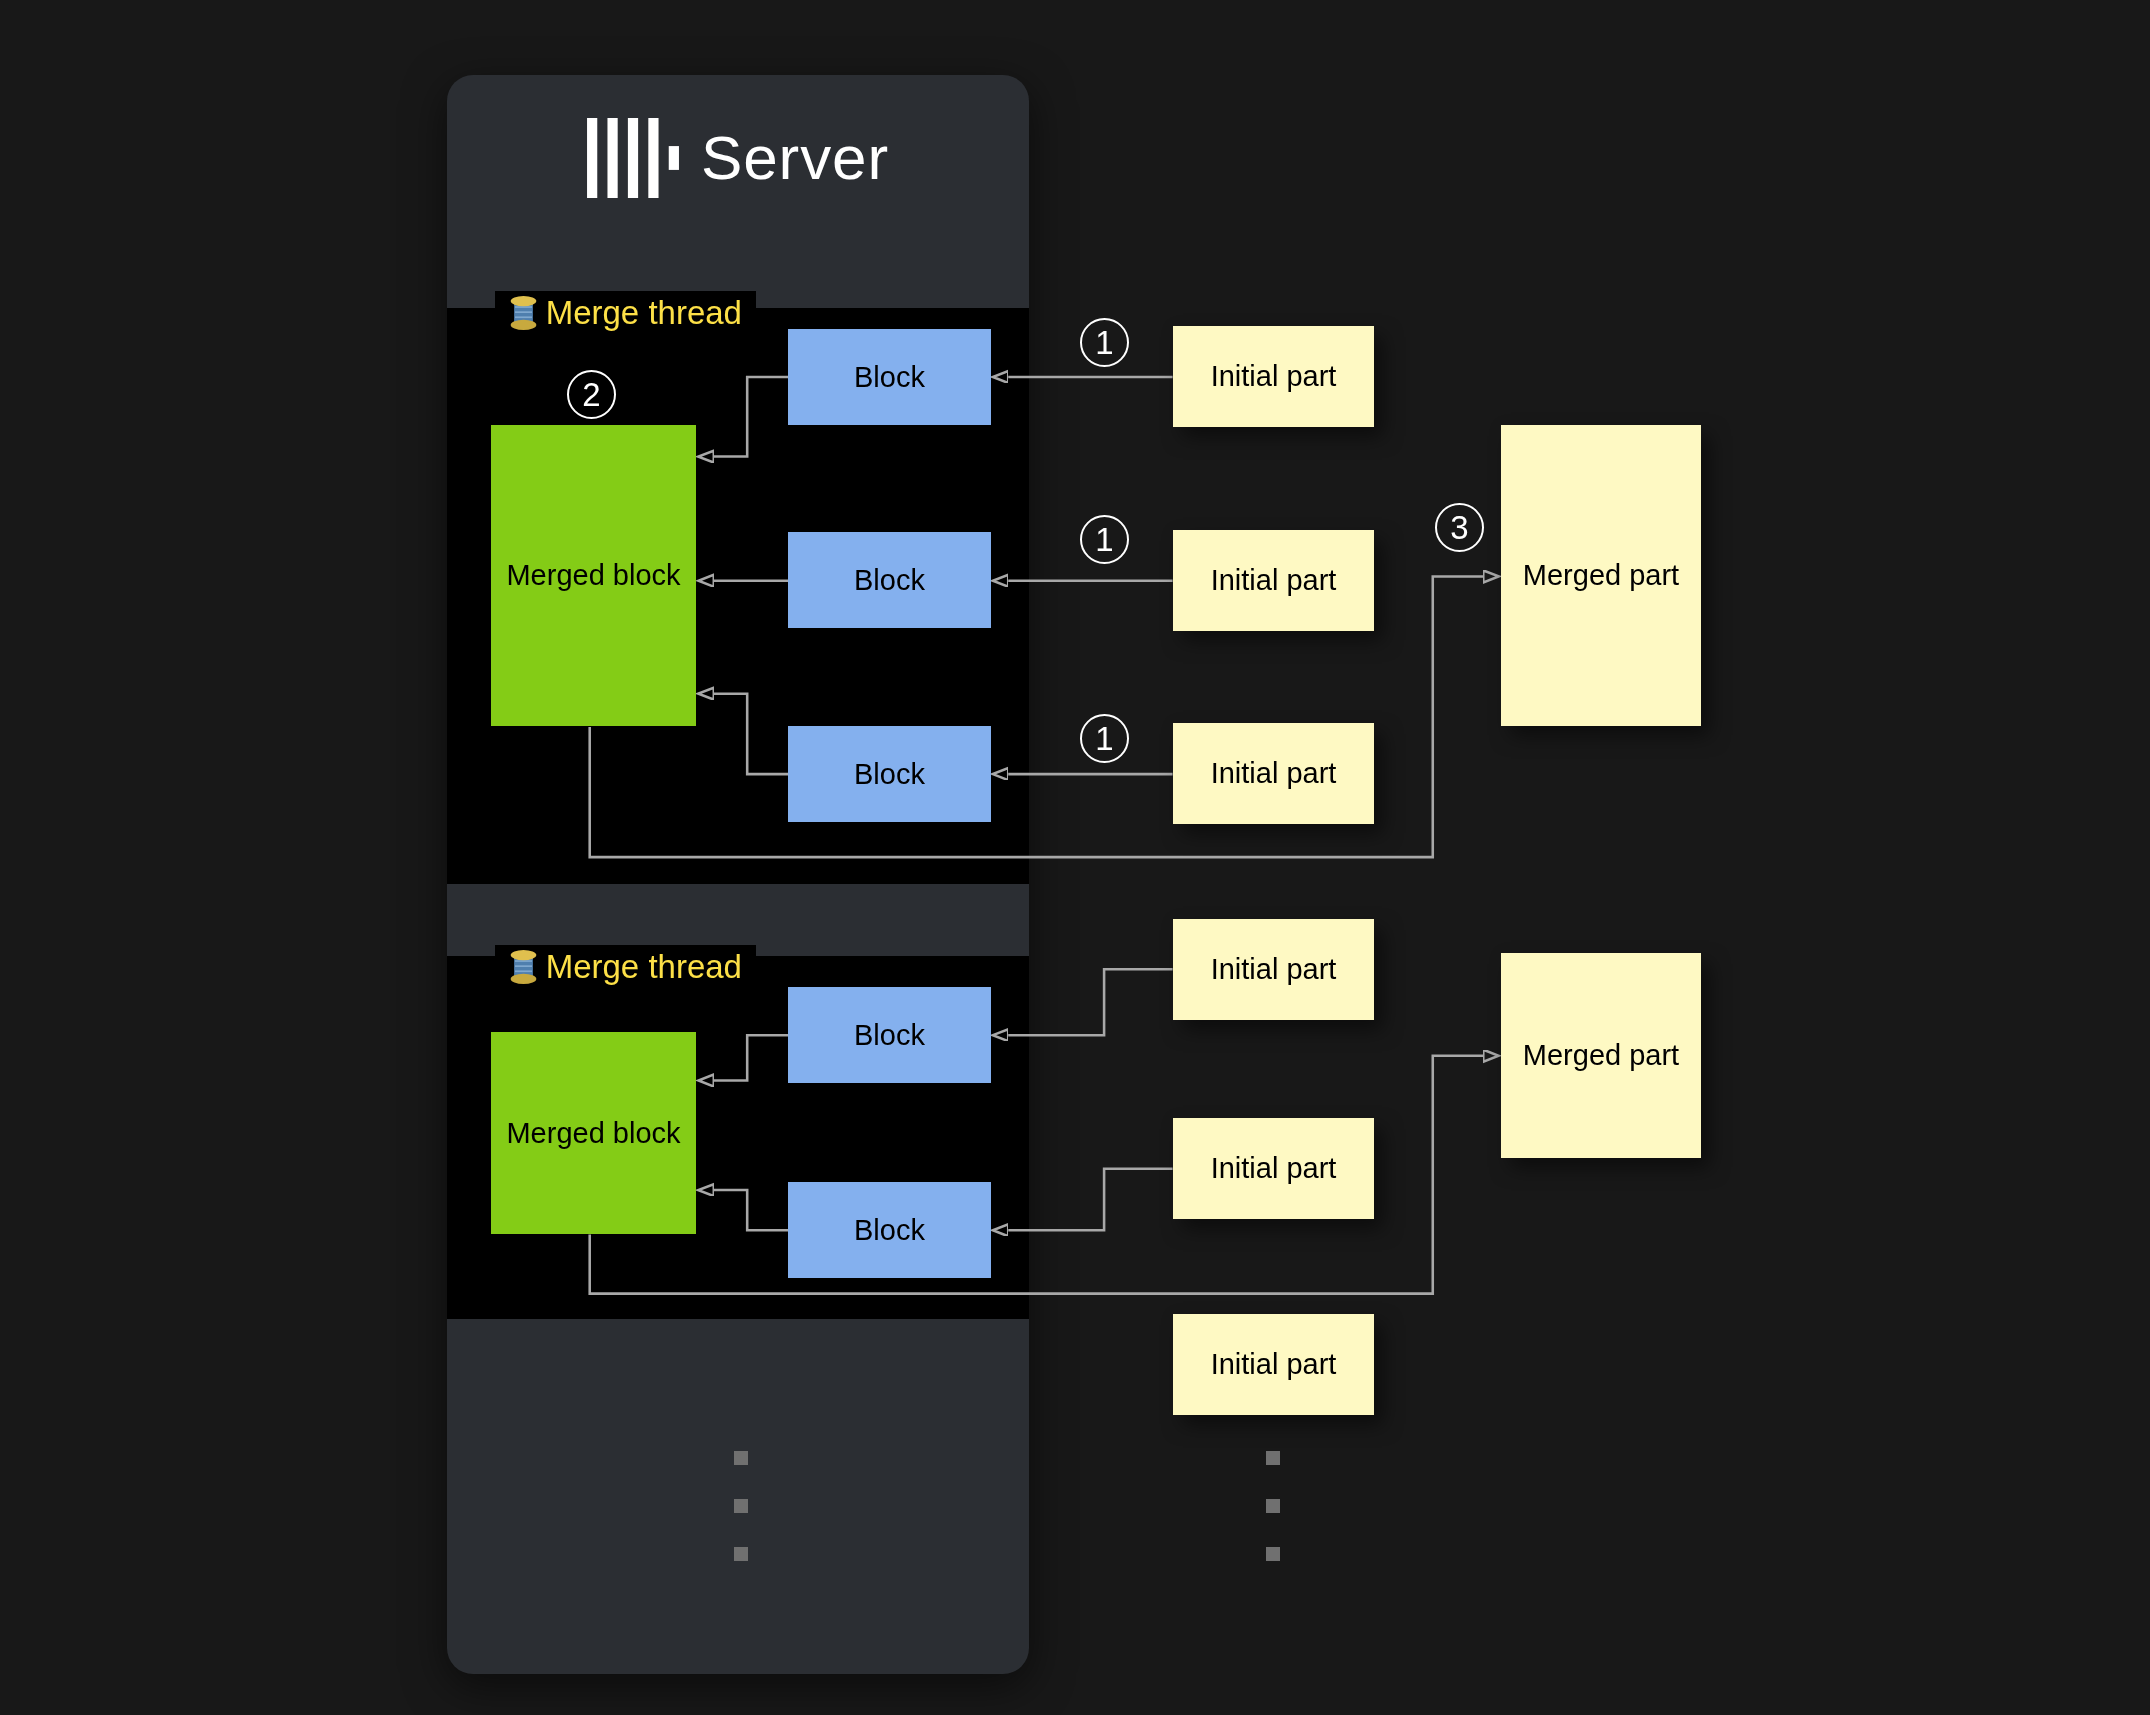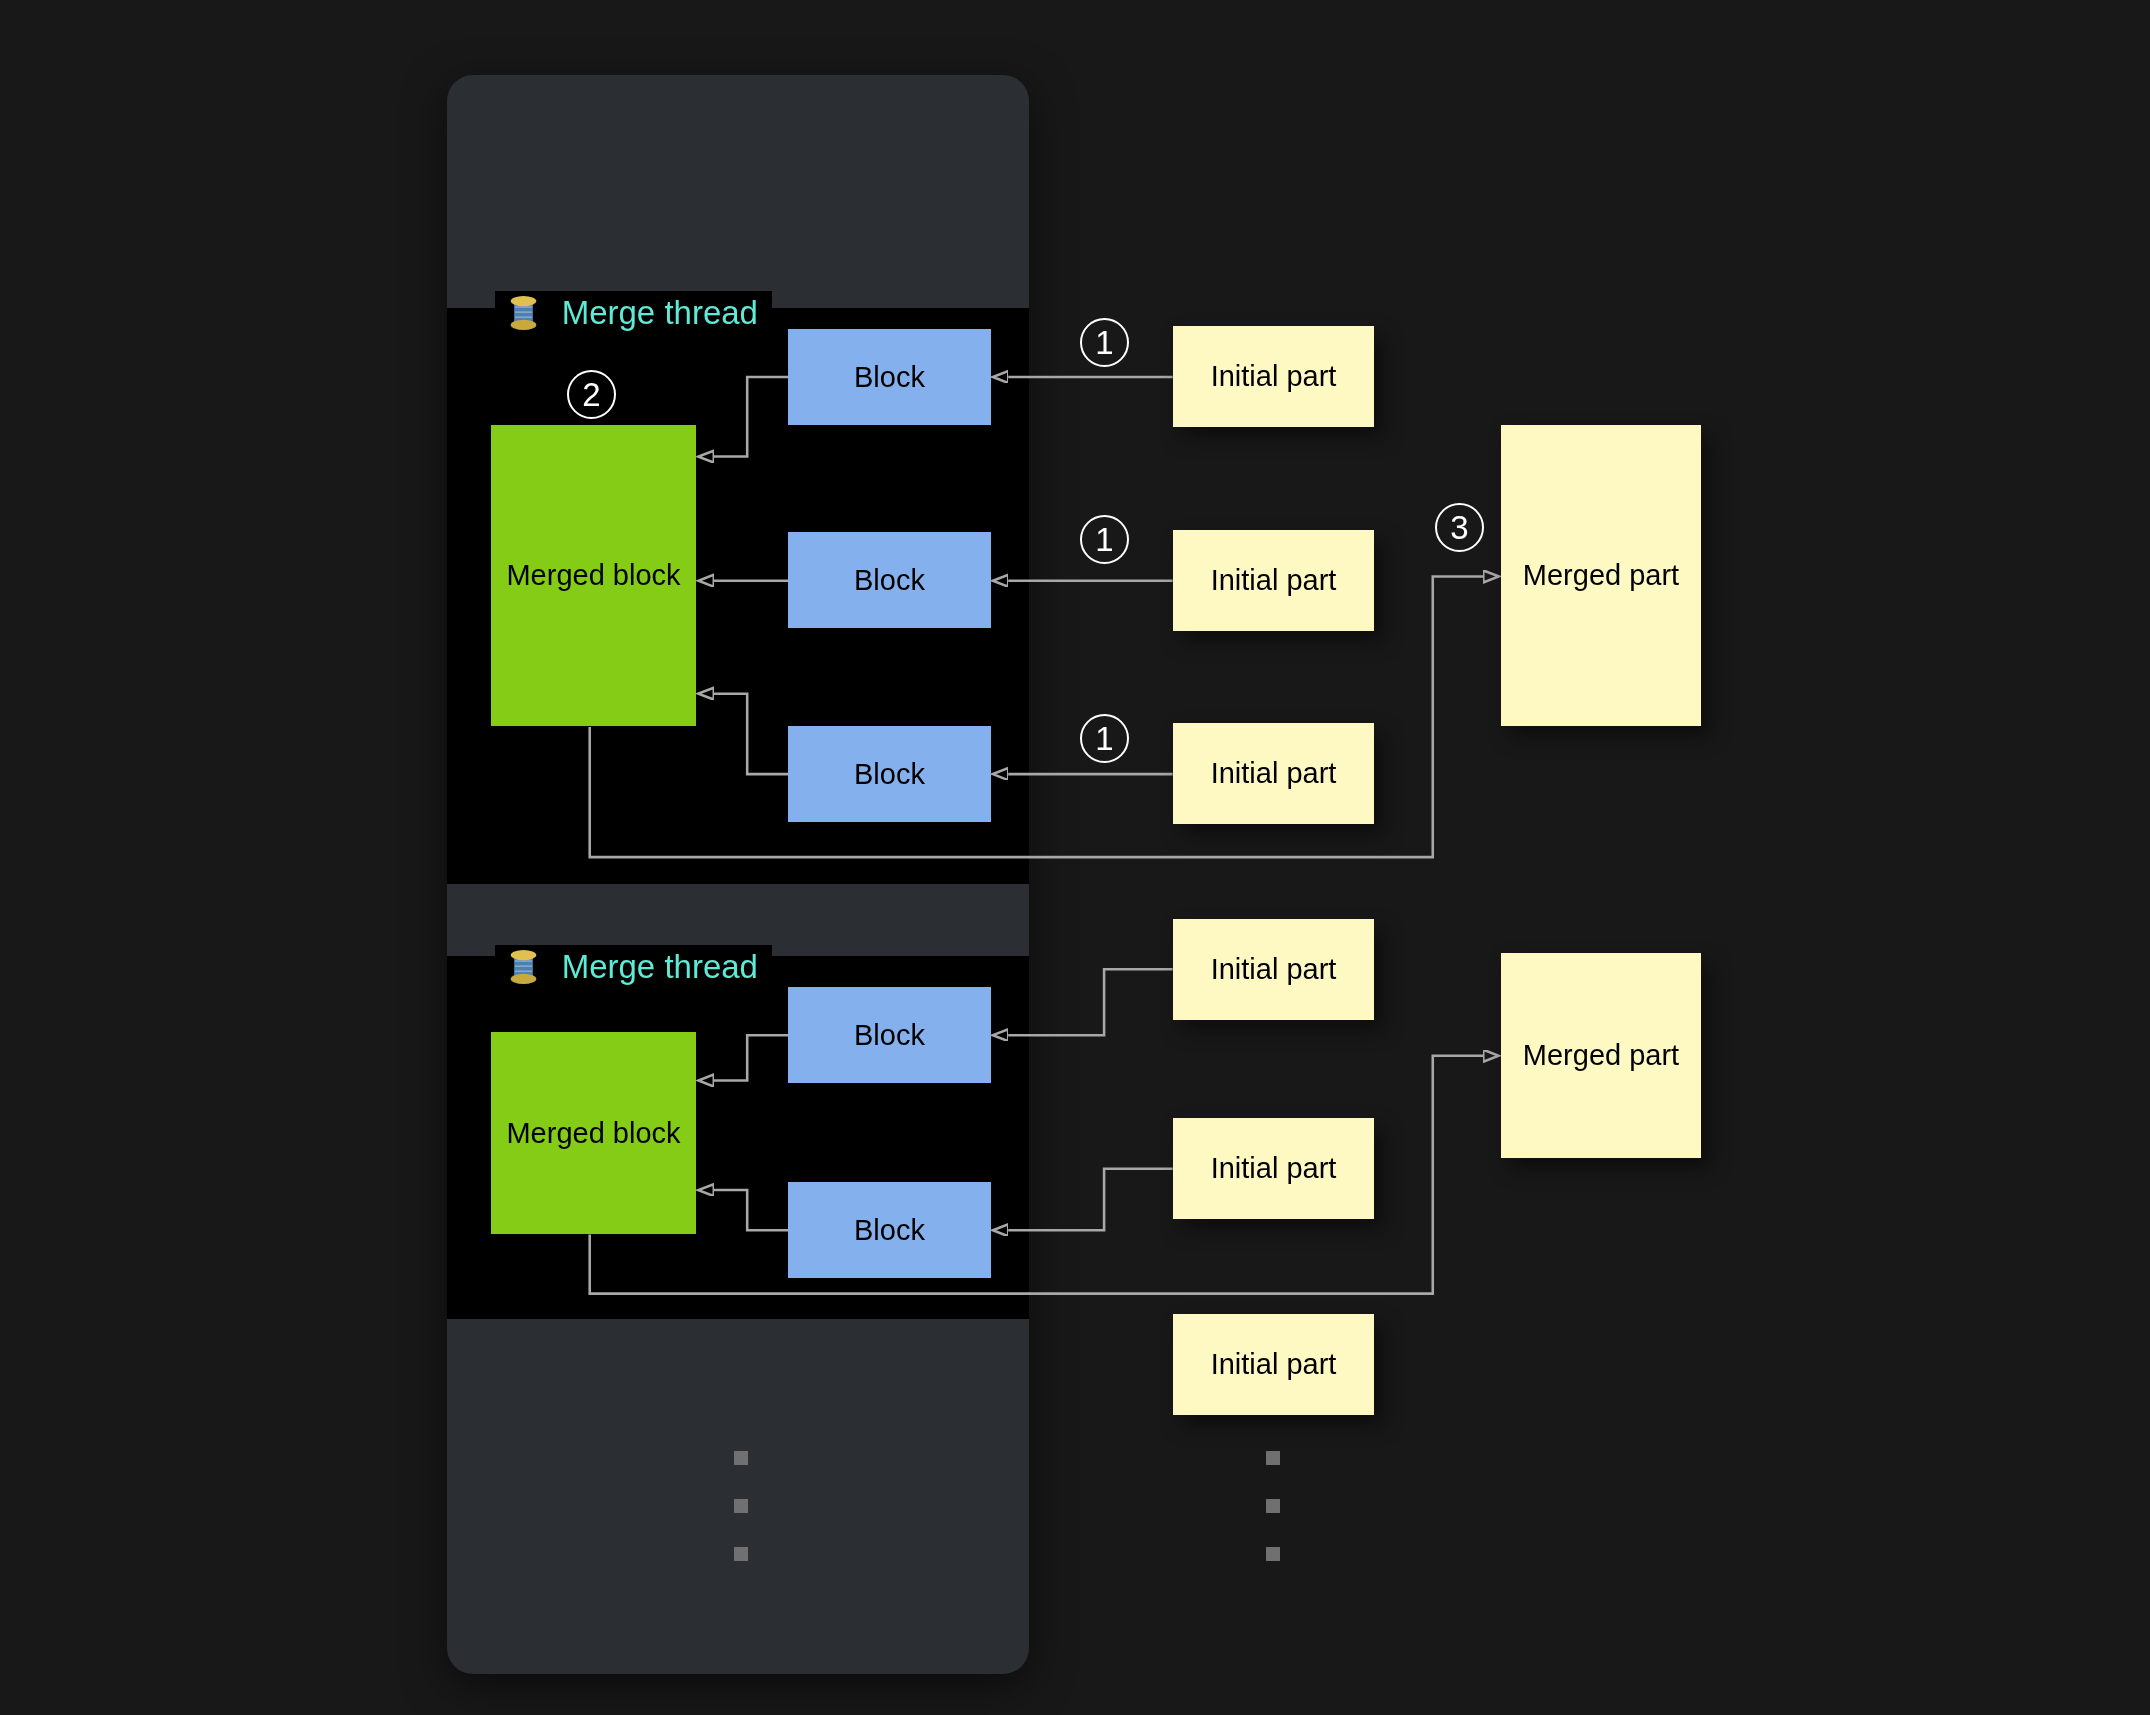--- a/index.html
+++ b/index.html
@@ -35,24 +35,24 @@
     letter-spacing: 0.9px;
   }
   .thread-section {
     position: absolute;
     left: 447px; width: 582px;
     background: #000000;
     z-index: 2;
   }
   .thread-label {
     position: absolute;
-    display: flex; align-items: center; gap: 24px;
+    display: flex; align-items: center; gap: 8px;
     background: #000000;
     padding: 3.4px 13.7px;
-    color: #5eead4;
+    color: #fde047;
     font-size: 33px;
     z-index: 4;
   }
   .box {
     position: absolute;
     display: flex; align-items: center; justify-content: center;
     text-align: center;
     color: #000000;
     font-size: 29px;
     line-height: 1.12;
@@ -114,20 +114,32 @@
     <path d="M 1370 678 H 1178" marker-end="url(#arrow)"></path>
     <path d="M 1370 904 H 1178" marker-end="url(#arrow)"></path>
     <path d="M 689 849 V 1001 H 1674 V 673 H 1733" marker-end="url(#arrow)"></path>
     <path d="M 921 1209 H 873 V 1262 H 834" marker-end="url(#arrow)"></path>
     <path d="M 921 1437 H 873 V 1390 H 834" marker-end="url(#arrow)"></path>
     <path d="M 1370 1132 H 1290 V 1209 H 1178" marker-end="url(#arrow)"></path>
     <path d="M 1370 1365 H 1290 V 1437 H 1178" marker-end="url(#arrow)"></path>
     <path d="M 689 1442 V 1511 H 1674 V 1233 H 1733" marker-end="url(#arrow)"></path>
   </svg>
 
+  <div class="server-header">
+    <span style="display:inline-flex;">
+      <svg width="92" height="80" viewBox="0 0 108 94">
+        <rect x="0" y="0" width="12" height="94" fill="#ffffff"></rect>
+        <rect x="24" y="0" width="12" height="94" fill="#ffffff"></rect>
+        <rect x="48" y="0" width="12" height="94" fill="#ffffff"></rect>
+        <rect x="72" y="0" width="12" height="94" fill="#ffffff"></rect>
+        <rect x="96" y="33" width="12" height="28" fill="#ffffff"></rect>
+      </svg>
+    </span>
+    <span class="server-title">Server</span>
+  </div>
 
   <div class="thread-label" style="left:495px; top:291px;">
     <span style="display:inline-flex;">
       <svg width="29" height="38" viewBox="0 0 34 44">
         <rect x="6" y="8" width="22" height="28" fill="#4f7fae"></rect>
         <line x1="7" y1="15" x2="27" y2="15" stroke="#7fa8cf" stroke-width="2"></line>
         <line x1="7" y1="21" x2="27" y2="21" stroke="#7fa8cf" stroke-width="2"></line>
         <line x1="7" y1="27" x2="27" y2="27" stroke="#7fa8cf" stroke-width="2"></line>
         <ellipse cx="17" cy="8" rx="15" ry="6" fill="#e0c04e"></ellipse>
         <ellipse cx="17" cy="36" rx="15" ry="6" fill="#c8a93e"></ellipse>

